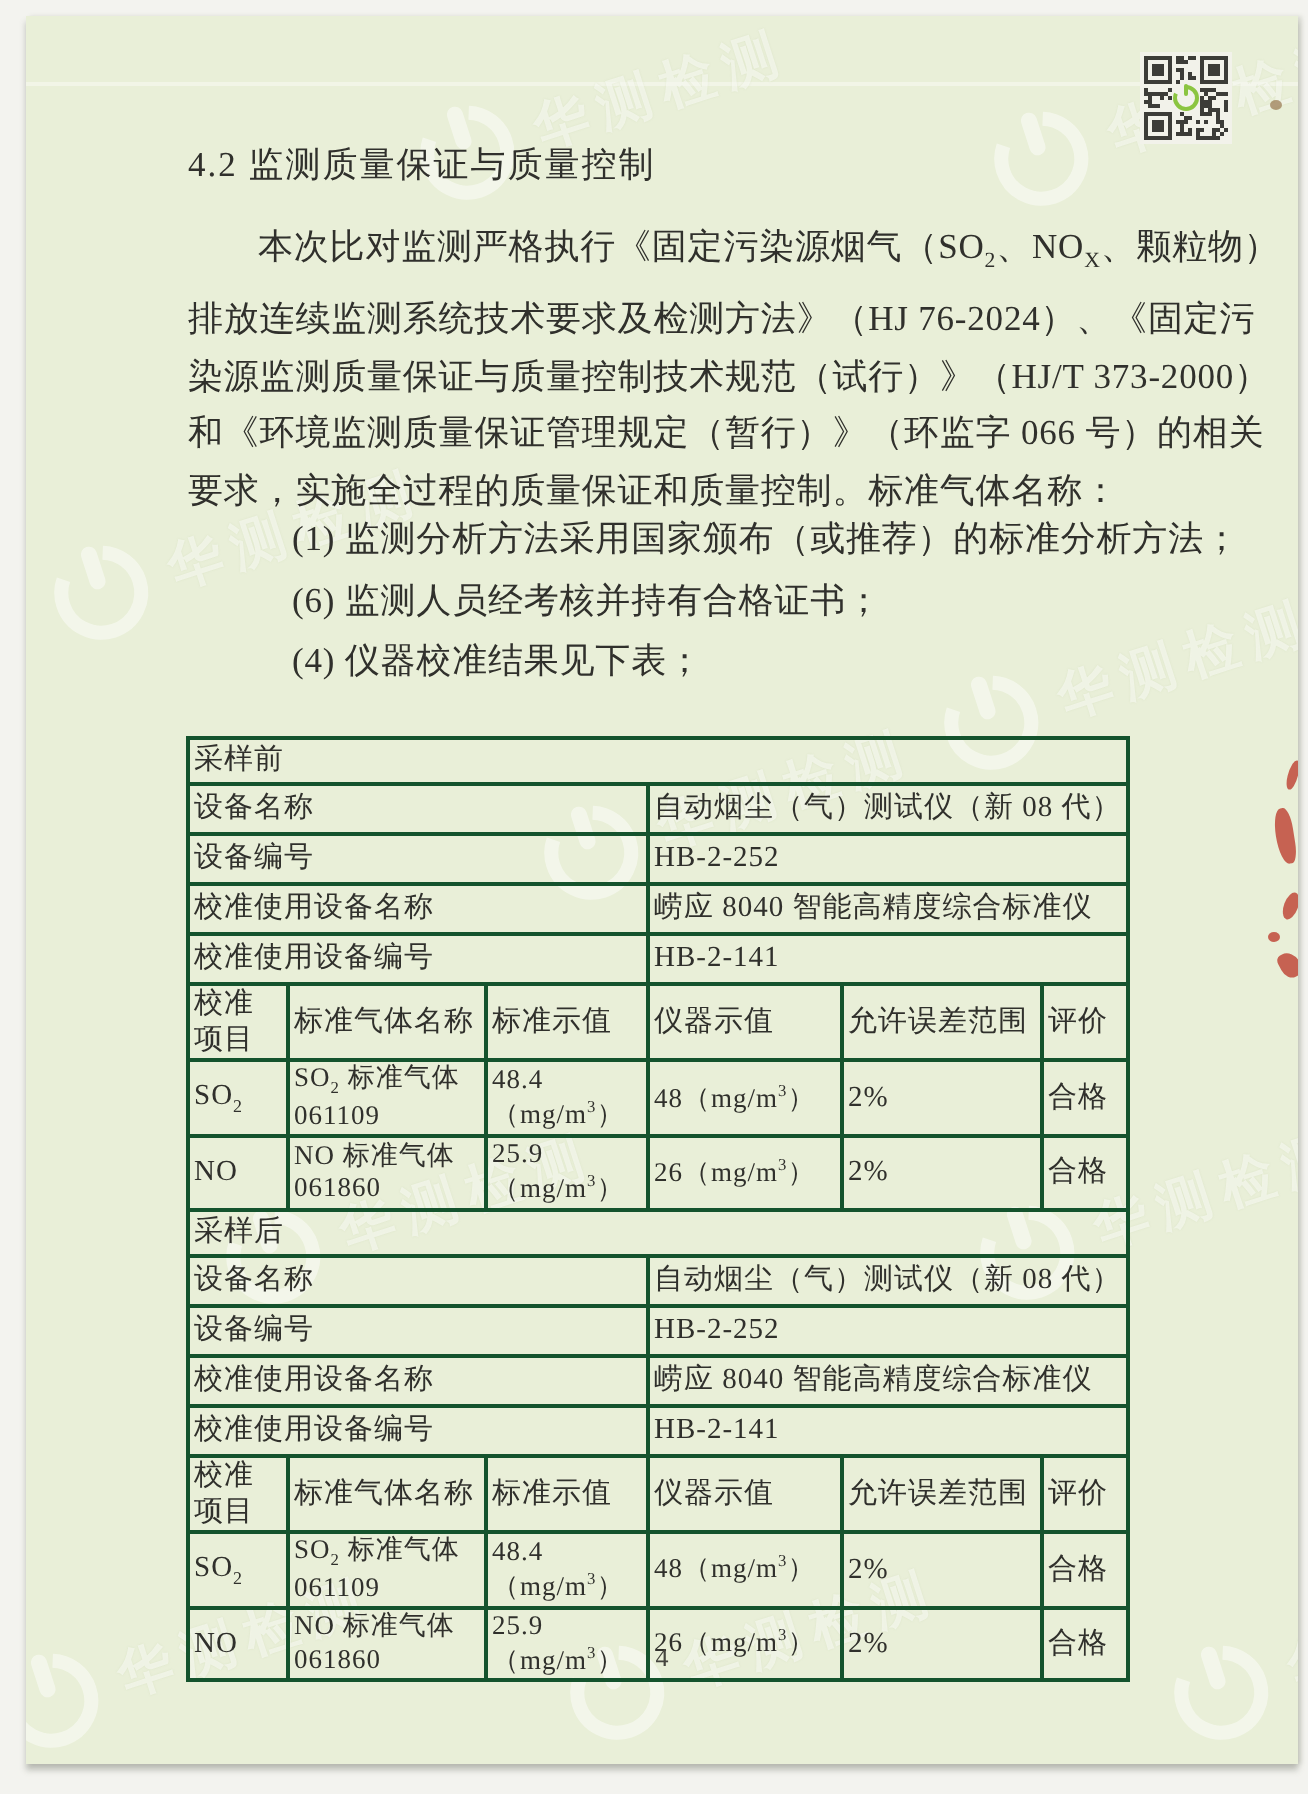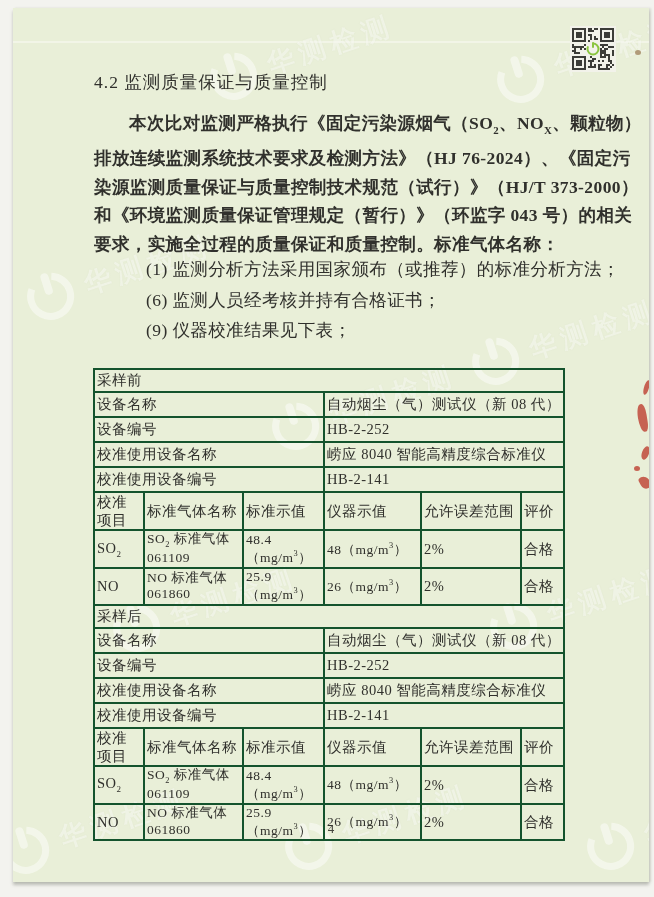--- a/index.html
+++ b/index.html
@@ -32,21 +32,21 @@
   .wm svg{display:block;}
   
   .qr{position:absolute;left:557px;top:18px;width:46px;height:46px;}
   .paper-dot{position:absolute;left:622px;top:42px;width:6px;height:5px;
     background:#9c7d55;border-radius:50%;opacity:.75;}
   
   .ink{color:#30302c;}
   .sec-title{position:absolute;left:81px;top:62px;font-size:17.5px;letter-spacing:1px;}
   .para{position:absolute;left:81px;top:101px;width:488px;font-size:17.5px;
     line-height:28.6px;letter-spacing:.4px;}
-  .para .pline{white-space:nowrap;font-weight:bold;}
+  .para .pline{white-space:nowrap;}
   .para .indent{text-indent:2em;}
   .nlist{position:absolute;left:99px;top:246px;width:488px;font-size:17.5px;
     line-height:30.5px;letter-spacing:.4px;}
   .nlist .litem{padding-left:34px;white-space:nowrap;}
   sub{font-size:.62em;}
   sup{font-size:.62em;}
   
   table.cal{
     position:absolute;left:80px;top:360px;width:470px;
     border-collapse:collapse;table-layout:fixed;
@@ -253,28 +253,28 @@
         <rect x="22" y="16" width="2" height="6" rx="1" fill="#8bc540"></rect>
       </svg></div>
   <div class="paper-dot"></div>
 
   <div class="sec-title ink">4.2 监测质量保证与质量控制</div>
 
   <div class="para ink">
     <div class="pline indent">本次比对监测严格执行《固定污染源烟气（SO<sub>2</sub>、NO<sub>X</sub>、颗粒物）</div>
     <div class="pline">排放连续监测系统技术要求及检测方法》（HJ 76-2024）、《固定污</div>
     <div class="pline">染源监测质量保证与质量控制技术规范（试行）》（HJ/T 373-2000）</div>
-    <div class="pline">和《环境监测质量保证管理规定（暂行）》（环监字 043 号）的相关</div>
+    <div class="pline">和《环境监测质量保证管理规定（暂行）》（环监字 066 号）的相关</div>
     <div class="pline">要求，实施全过程的质量保证和质量控制。标准气体名称：</div>
   </div>
 
   <div class="nlist ink">
     <div class="litem">(1) 监测分析方法采用国家颁布（或推荐）的标准分析方法；</div>
     <div class="litem">(6) 监测人员经考核并持有合格证书；</div>
-    <div class="litem">(9) 仪器校准结果见下表；</div>
+    <div class="litem">(4) 仪器校准结果见下表；</div>
   </div>
 
   <table class="cal">
     <colgroup>
       <col style="width:50px">
         <col style="width:99px">
         <col style="width:81px">
       <col style="width:97px">
         <col style="width:100px">
         <col style="width:43px">

